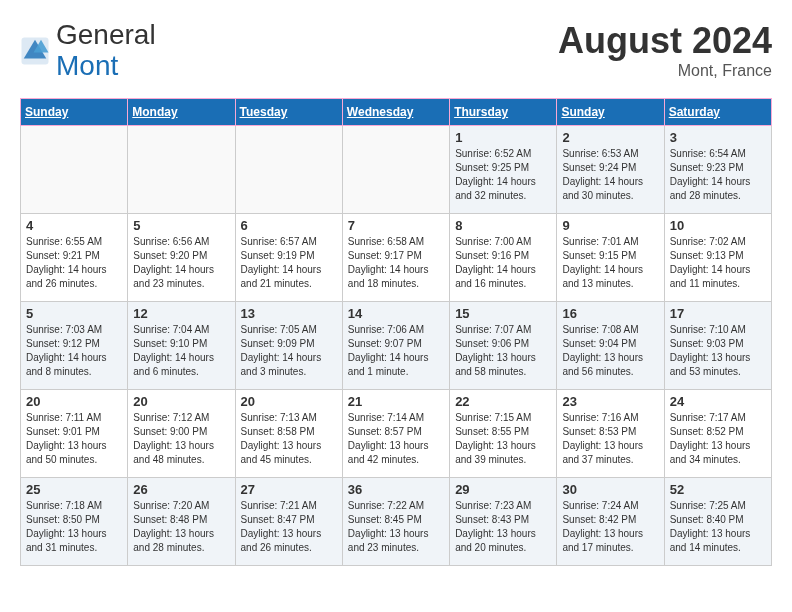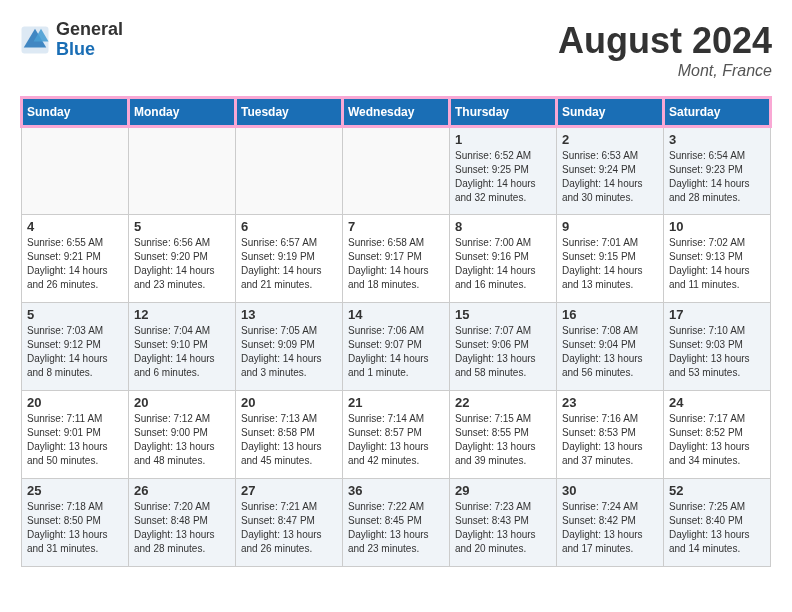--- a/index.html
+++ b/index.html
@@ -15,22 +15,22 @@
       justify-content: space-between;
       align-items: flex-start;
       margin-bottom: 16px;
     }
     .logo {
       display: flex;
       align-items: center;
       gap: 6px;
     }
     .logo-text {
-      font-size: 18px;
-      font-weight: bold;
+      font-size: 28px;
+      font-weight: normal;
       color: #333;
       line-height: 1.1;
     }
     .logo-text span {
       color: #1a6eb5;
     }
     .logo-icon {
       width: 30px;
       height: 30px;
     }
@@ -39,35 +39,35 @@
     }
     .month-year {
       font-size: 36px;
       font-weight: bold;
       color: #333;
       margin-left: 20px;
     }
     .location {
       font-size: 16px;
       color: #555;
-      font-style: italic;
     }
     table {
       width: 100%;
       border-collapse: collapse;
       table-layout: fixed;
     }
     th {
       background-color: #1a6eb5;
       color: #fff;
       font-size: 12px;
       font-weight: bold;
       padding: 6px 4px;
       text-align: left;
-      border: 3px solid #f9a8d4;
+      border: 1px solid #f9a8d4;
+      text-decoration: underline;
     }
     td {
       border: 1px solid #ccc;
       vertical-align: top;
       padding: 4px 5px;
       font-size: 10px;
       color: #333;
       height: 88px;
       background: #fff;
     }
@@ -94,21 +94,21 @@
 
 <div class="header">
   <div class="logo">
     <svg class="logo-icon" viewBox="0 0 40 40">
       <rect x="2" y="2" width="36" height="36" rx="4" fill="#1a6eb5" opacity="0.15"></rect>
       <polygon points="20,5 35,30 5,30" fill="#1a6eb5" opacity="0.8"></polygon>
       <polygon points="28,5 38,22 18,22" fill="#4a9fd4" opacity="0.9"></polygon>
     </svg>
     <div class="logo-text">
       <div>General</div>
-      <div><span>Blue</span></div>
+      <div><span>Mont</span></div>
     </div>
   </div>
   <div class="title-block">
     <div class="month-year">August 2024</div>
     <div class="location">Mont, France</div>
   </div>
 </div>
 
 <table>
   <thead>

